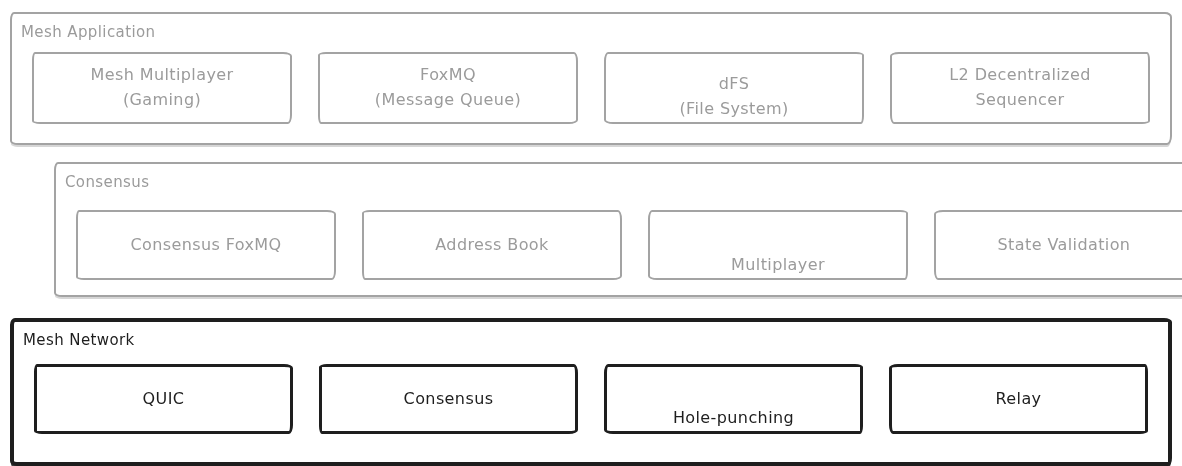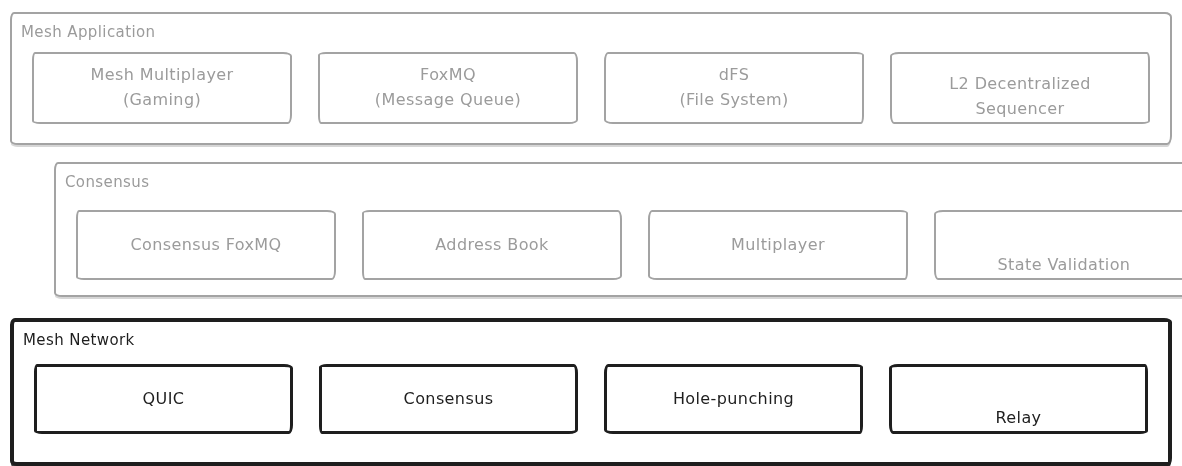--- a/index.html
+++ b/index.html
@@ -77,22 +77,22 @@
     border: 2px solid var(--muted);
     color: var(--muted_text);
   }
   .layer.black .box {
     border: 3px solid var(--active);
     color: var(--active);
   }
   
   .box:nth-child(1) { border-radius: 3px 9px 4px 8px / 8px 4px 9px 3px; }
   .box:nth-child(2) { border-radius: 8px 4px 9px 3px / 3px 9px 4px 8px; }
-  .box:nth-child(3) { border-radius: 4px 8px 3px 9px / 9px 3px 8px 4px; }
-  .box:nth-child(4) { border-radius: 9px 3px 8px 4px / 4px 8px 3px 9px; justify-content: flex-end; }
+  .box:nth-child(3) { border-radius: 4px 8px 3px 9px / 9px 3px 8px 4px; justify-content: flex-end; }
+  .box:nth-child(4) { border-radius: 9px 3px 8px 4px / 4px 8px 3px 9px; }
   .box .line2:empty { display: none; }
 </style>
 </head>
 <body>
 
 <div class="canvas">
 
   <section class="layer gray layer-1">
     <div class="layer-label">Mesh Application</div>
     <div class="boxes">

